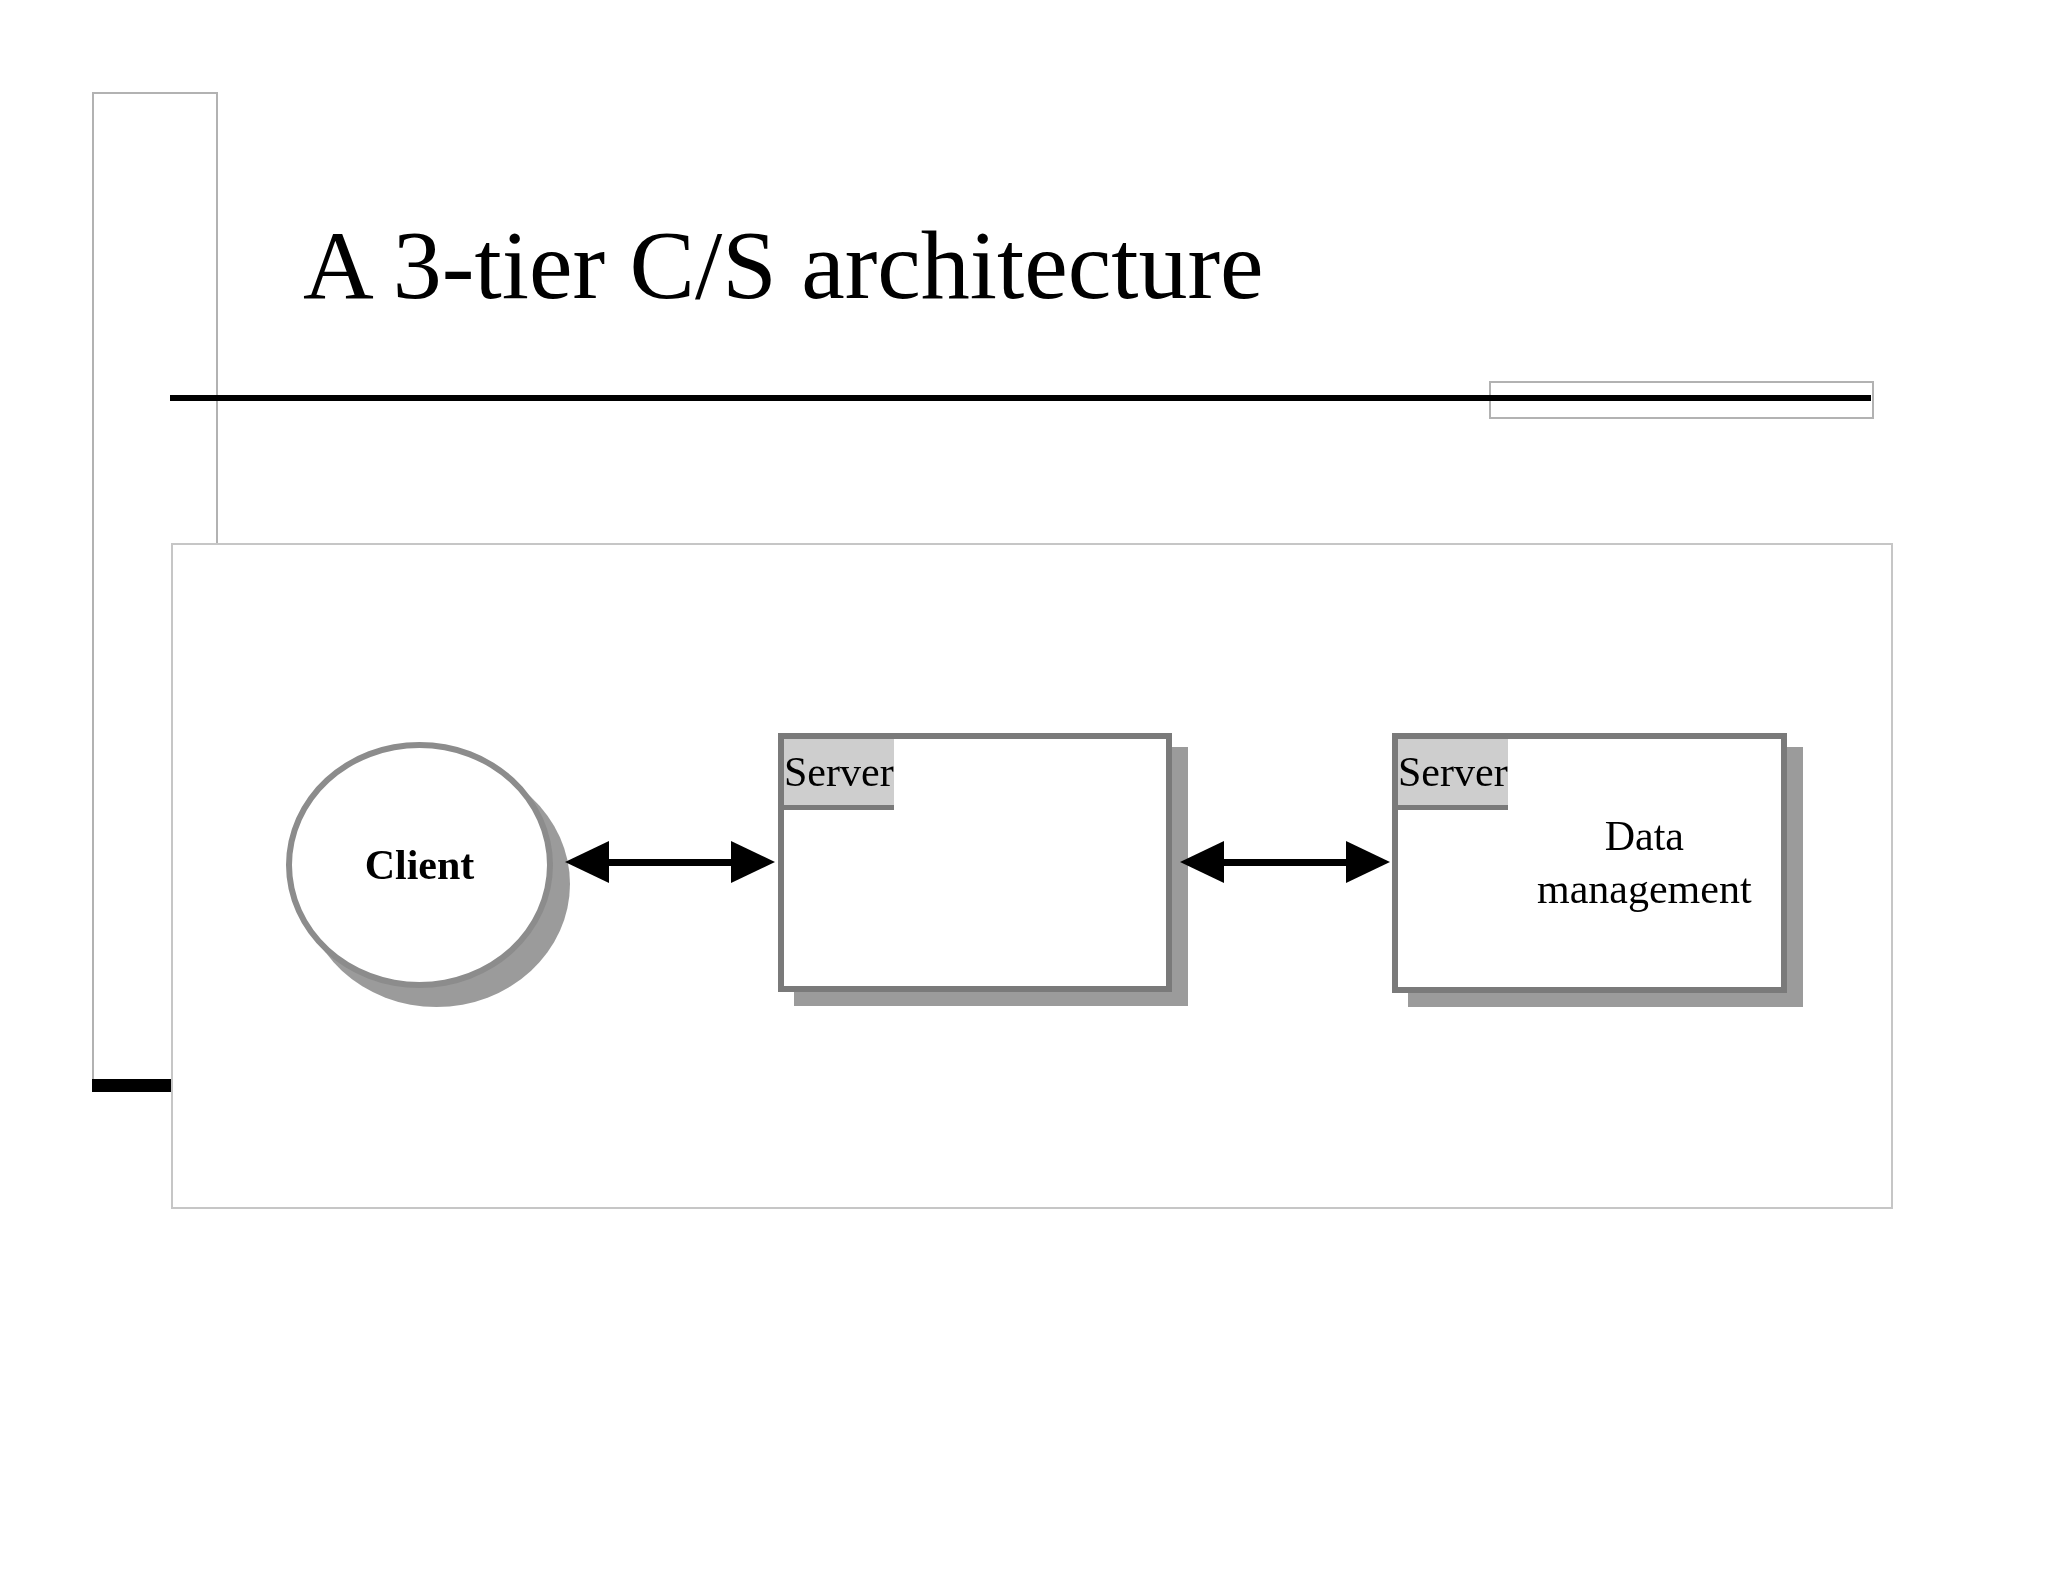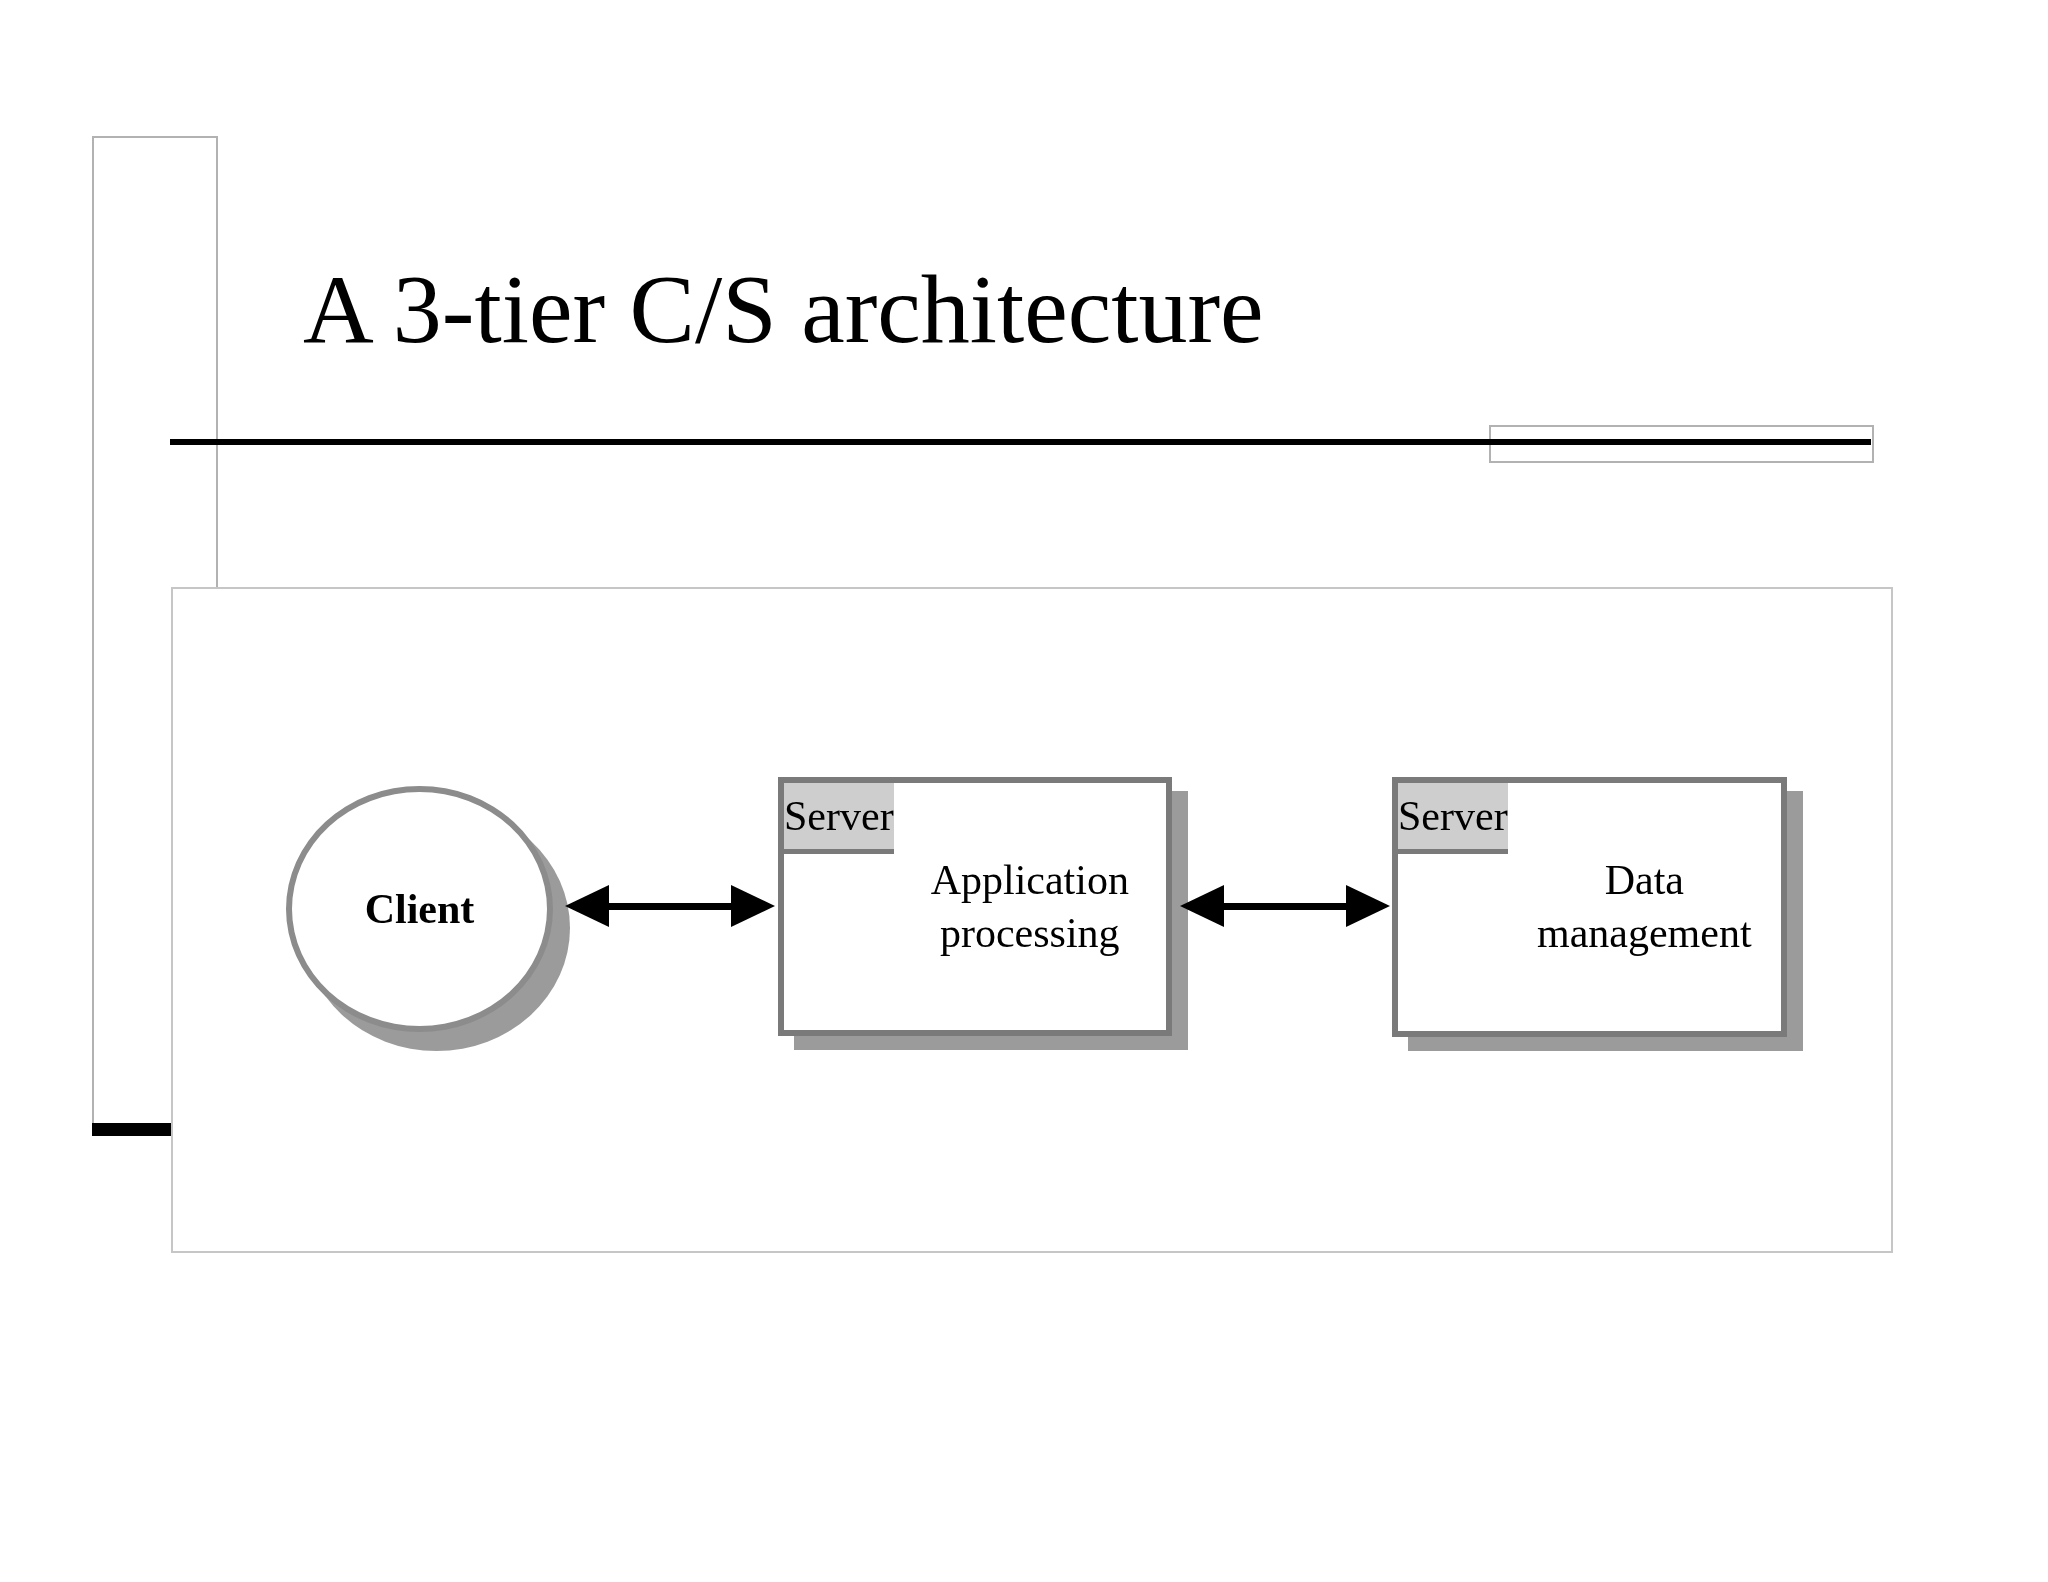--- a/index.html
+++ b/index.html
@@ -5,21 +5,21 @@
   html, body { margin: 0; padding: 0; background: #fff; }
   #slide {
     position: relative;
     width: 2048px;
     height: 1582px;
     background: #ffffff;
     overflow: hidden;
     font-family: "Liberation Serif", "DejaVu Serif", serif;
     color: #000;
   }
-  .abs { position: absolute; box-sizing: border-box; margin-top: 44px; }
+  .abs { position: absolute; box-sizing: border-box; }
 
   
   .tall-rect {
     left: 92px; top: 92px; width: 126px; height: 993px;
     border: 2px solid #b2b2b2; background: transparent; z-index: 1;
   }
   .black-dash {
     left: 92px; top: 1079px; width: 79px; height: 13px;
     background: #000; z-index: 3;
   }
@@ -119,24 +119,20 @@
   <div class="abs dbl-arrow a1">
     <span class="arrow-head left"></span>
     <span class="arrow-shaft"></span>
     <span class="arrow-head right"></span>
   </div>
 
   <div class="abs server-box app">
     <div class="server-header">
       <span>Server</span>
     </div>
-    <div class="server-body">
-      <span>Application</span>
-      <span>processing</span>
-    </div>
   </div>
 
   <div class="abs dbl-arrow a2">
     <span class="arrow-head left"></span>
     <span class="arrow-shaft"></span>
     <span class="arrow-head right"></span>
   </div>
 
   <div class="abs server-box data">
     <div class="server-header">

